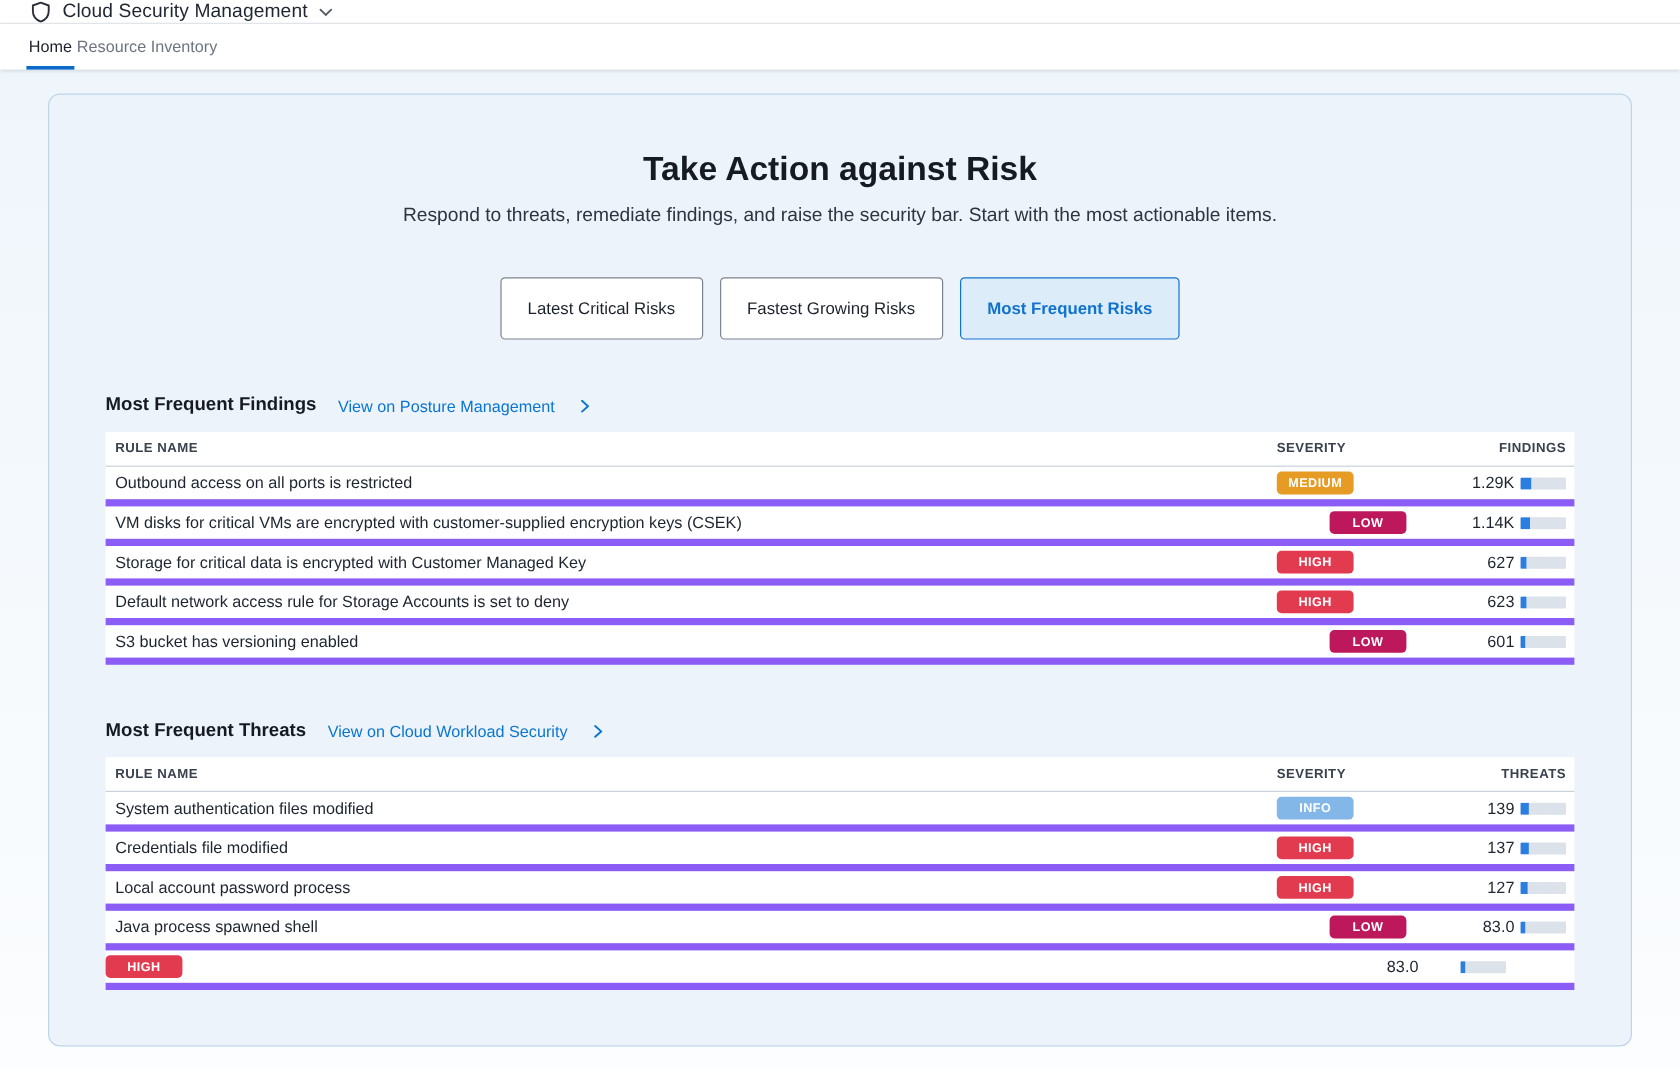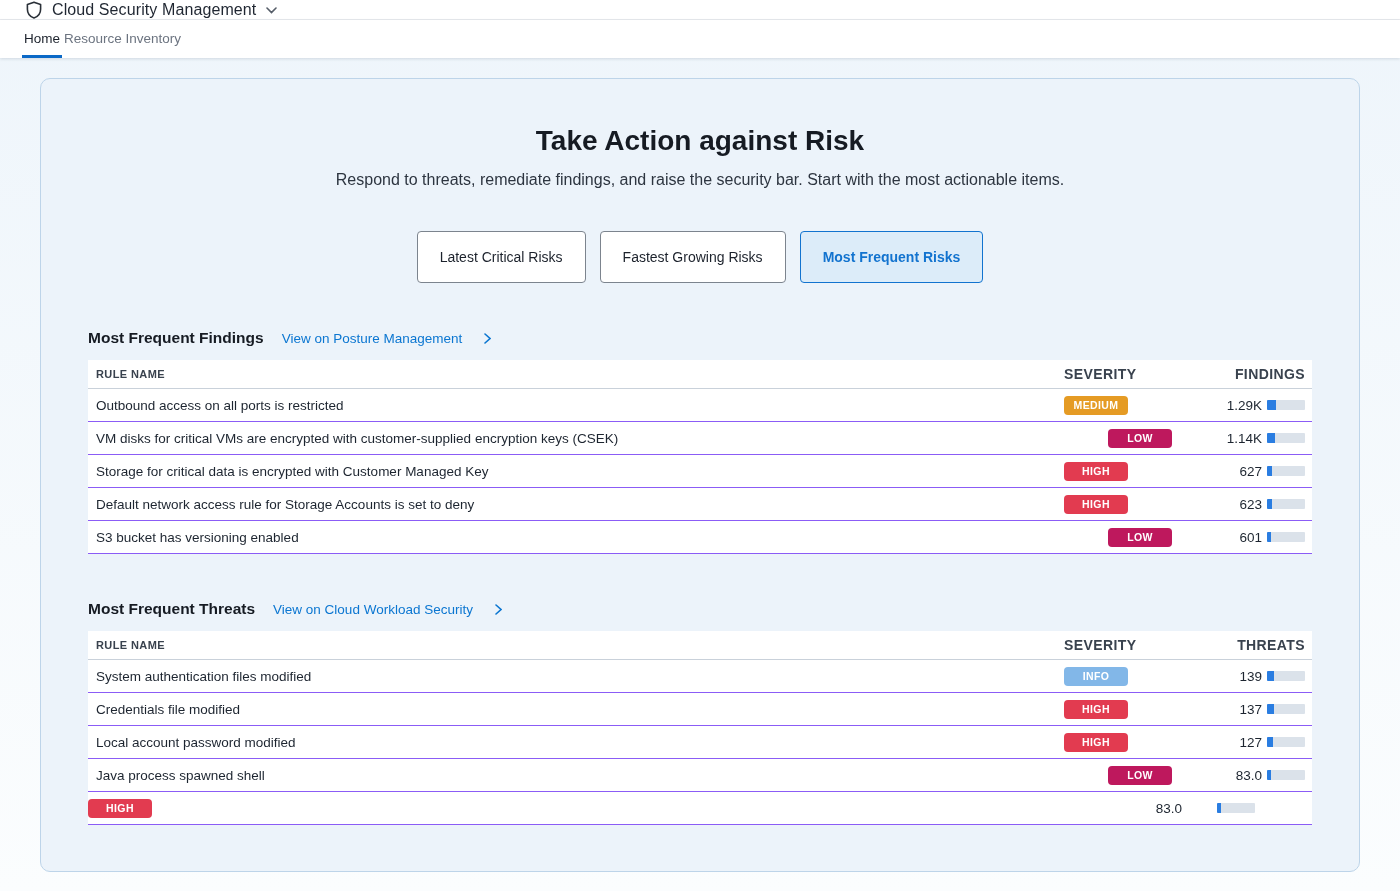--- a/index.html
+++ b/index.html
@@ -101,26 +101,26 @@
     cursor: pointer;
   }
   .panel-link svg { display: block; }
 
   
   .table { margin-top: 13px; background: #ffffff; }
   .trow {
     display: grid;
     grid-template-columns: 1fr 118px 80px 50px;
     align-items: center;
-    border-bottom: 1px solid #8b5cf6;
+    border-bottom: 6px solid #8b5cf6;
     min-height: 33px;
   }
   .trow.thead { min-height: 29px; border-bottom: 1px solid #c9d1da; }
   .thead .hcell {
-    font-size: 14px;
+    font-size: 11px;
     font-weight: 700;
     color: #39424e;
     letter-spacing: .4px;
     text-transform: uppercase;
   }
   .cell-name { padding-left: 8px; font-size: 13.5px; color: #1d2530; }
   .thead .cell-name { font-size: 11px; color: #39424e; }
   .hcell-count { grid-column: 3 / 5; text-align: right; padding-right: 7px; }
   .cell-count { text-align: right; font-size: 13.5px; color: #1d2530; }
   .cell-bar { display: flex; justify-content: flex-end; padding-right: 7px; }
@@ -288,21 +288,21 @@
           <div class="cell-name">Credentials file modified</div>
           <div><span class="badge sev-high">HIGH</span></div>
           <div class="cell-count">137</div>
           <div class="cell-bar">
               <span class="track">
                 <span class="fill" style="width: 18%;"></span>
               </span>
             </div>
         </div>
         <div class="trow">
-          <div class="cell-name">Local account password modified</div>
+          <div class="cell-name">Local account password process</div>
           <div><span class="badge sev-high">HIGH</span></div>
           <div class="cell-count">127</div>
           <div class="cell-bar">
               <span class="track">
                 <span class="fill" style="width: 16%;"></span>
               </span>
             </div>
         </div>
         <div class="trow">
           <div class="cell-name">Java process spawned shell</div>

